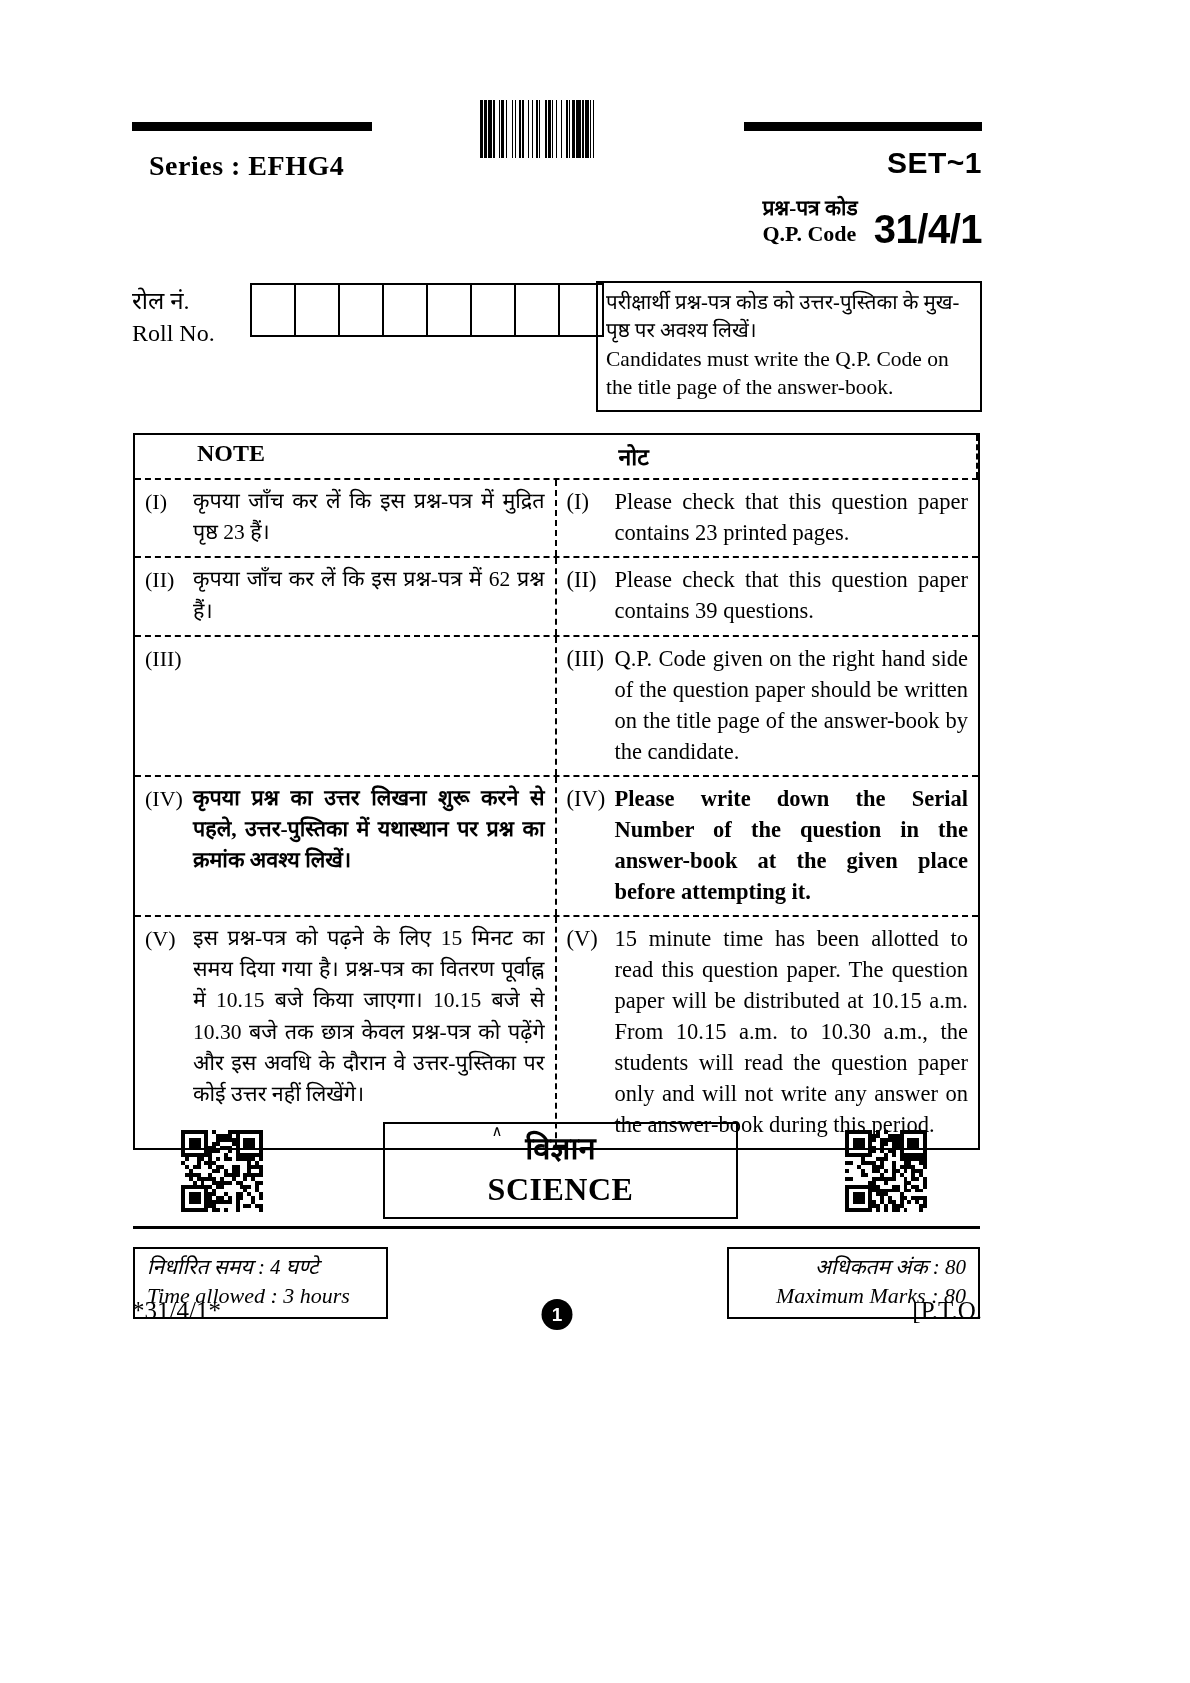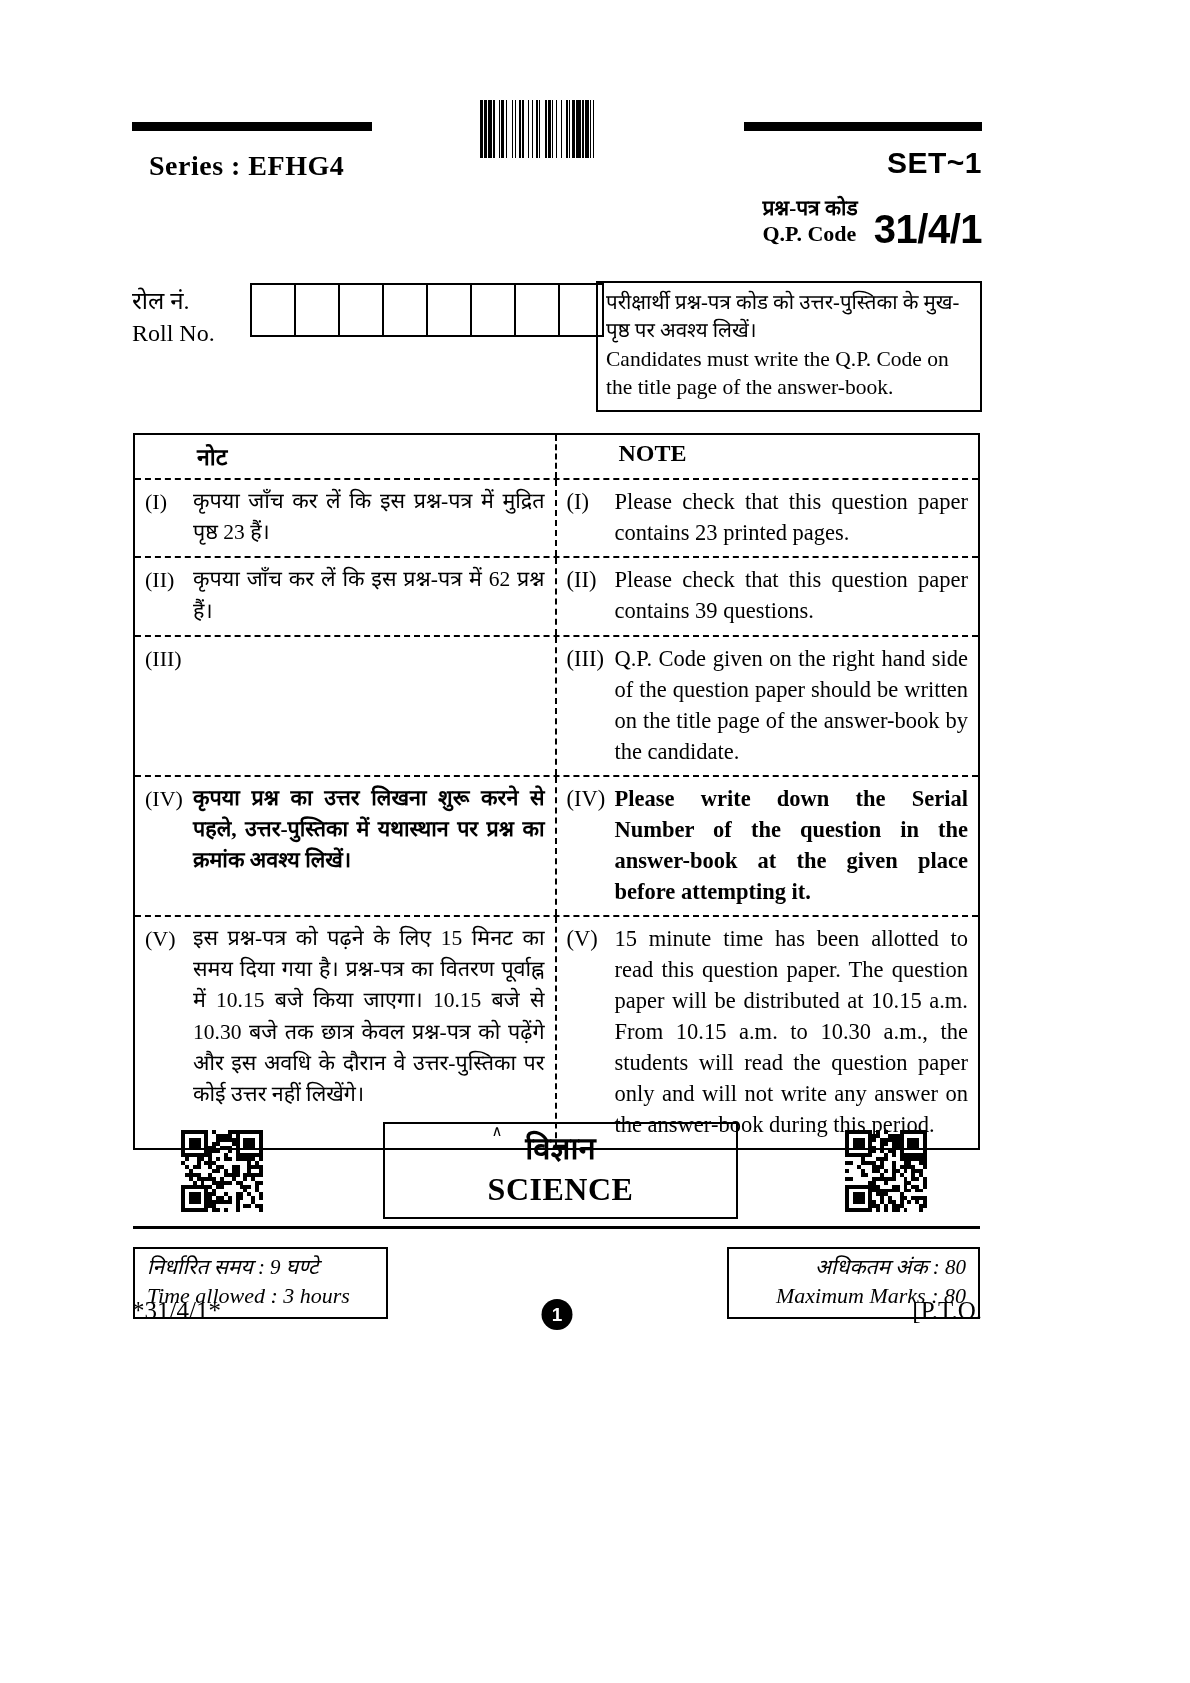--- a/index.html
+++ b/index.html
@@ -446,25 +446,25 @@
       </div>
 
     <div class="cand-box">
       <div class="cand-hi">परीक्षार्थी प्रश्न-पत्र कोड को उत्तर-पुस्तिका के मुख-पृष्ठ पर अवश्य लिखें।</div>
       <div class="cand-en">Candidates must write the Q.P. Code on the title page of the answer-book.</div>
     </div>
   </div>
 
   <div class="note-table" id="note-table">
     <div class="note-row note-head">
+      <div class="note-cell">
+        <div class="head-en">NOTE</div>
+      </div>
       <div class="note-cell left">
         <div class="head-hi">नोट</div>
-      </div>
-      <div class="note-cell">
-        <div class="head-en">NOTE</div>
       </div>
     </div>
   <div class="note-row">
         <div class="note-cell left">
           <div class="itemwrap">
             <span class="marker">(I)</span>
             <span class="itemtext hi-text">कृपया जाँच कर लें कि इस प्रश्न-पत्र में मुद्रित पृष्ठ 23 हैं।</span>
           </div>
         </div>
         <div class="note-cell">
@@ -1421,21 +1421,21 @@
         <i></i>
         <i></i>
         <i class="on"></i>
         <i></i>
       </div>
     <div class="band-rule"></div>
   </div>
 
   <div class="tm-row">
     <div class="tm-box left">
-      <span class="tm-hi">निर्धारित समय : 9 घण्टे</span>
+      <span class="tm-hi">निर्धारित समय : 4 घण्टे</span>
       <span class="tm-en">Time allowed : 3 hours</span>
     </div>
     <div class="tm-box right">
       <span class="tm-hi">अधिकतम अंक : 80</span>
       <span class="tm-en">Maximum Marks : 80</span>
     </div>
   </div>
 
   <div class="footer">
     <div class="foot-code">*31/4/1*</div>

